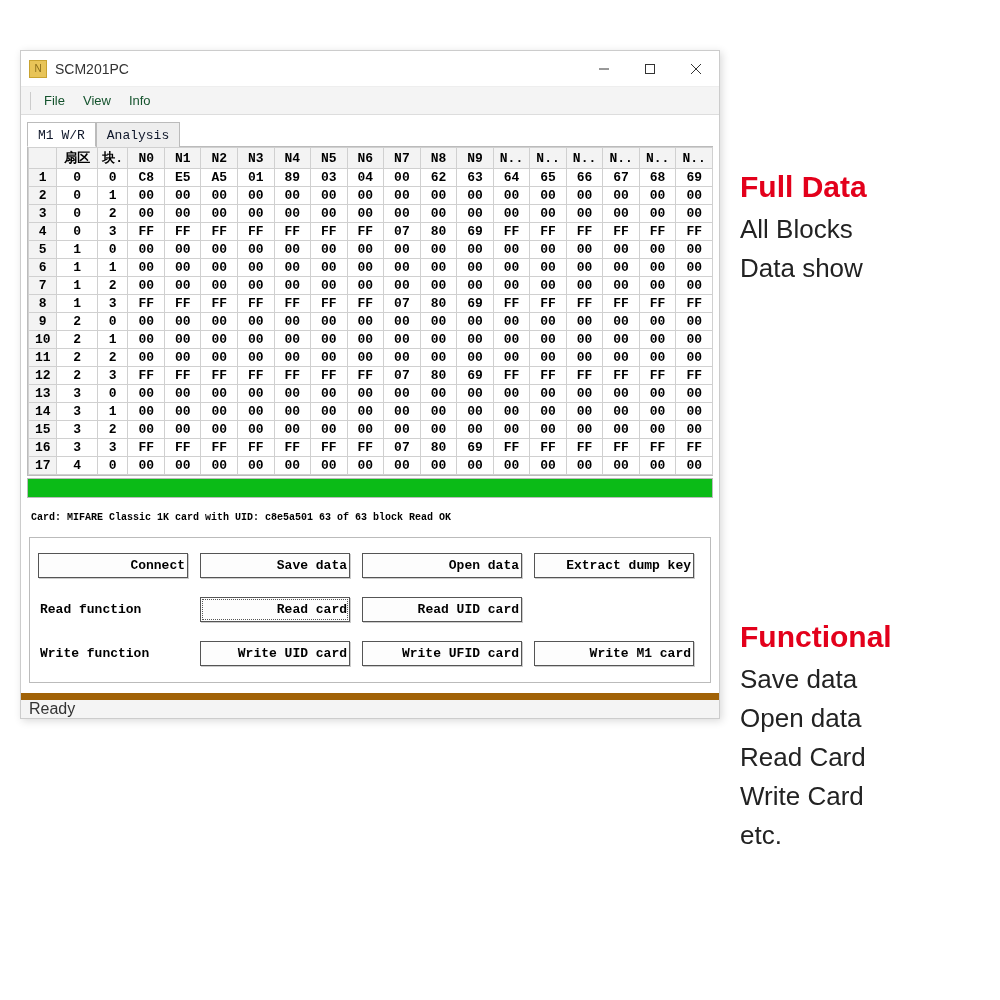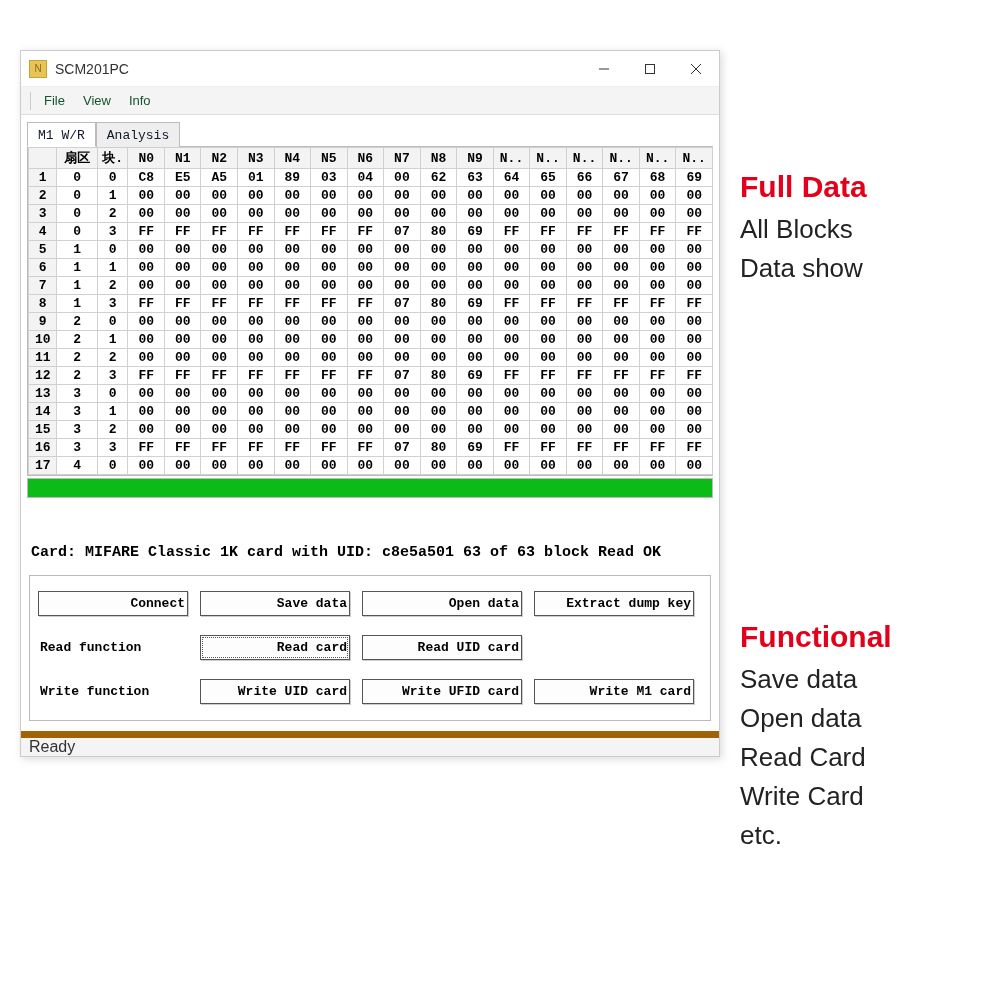--- a/index.html
+++ b/index.html
@@ -129,25 +129,24 @@
     font-weight: bold;
   }
   .greenbar {
     height: 20px;
     background: #0bbb17;
     margin-top: 2px;
     border: 1px solid #bbb;
   }
   .status-under {
     font-family: "Courier New",monospace;
-    font-size: 15px;
+    font-size: 10px;
     font-weight: bold;
     padding: 14px 4px 10px;
     color: #000;
-    margin-top: 32px;
   }
   .btnpanel {
     border: 1px solid #bbb;
     margin: 4px 2px 8px;
     padding: 10px 8px 12px;
     display: grid;
     grid-template-columns: 150px 150px 160px 160px;
     grid-auto-rows: 34px;
     gap: 10px 12px;
     align-items: center;

